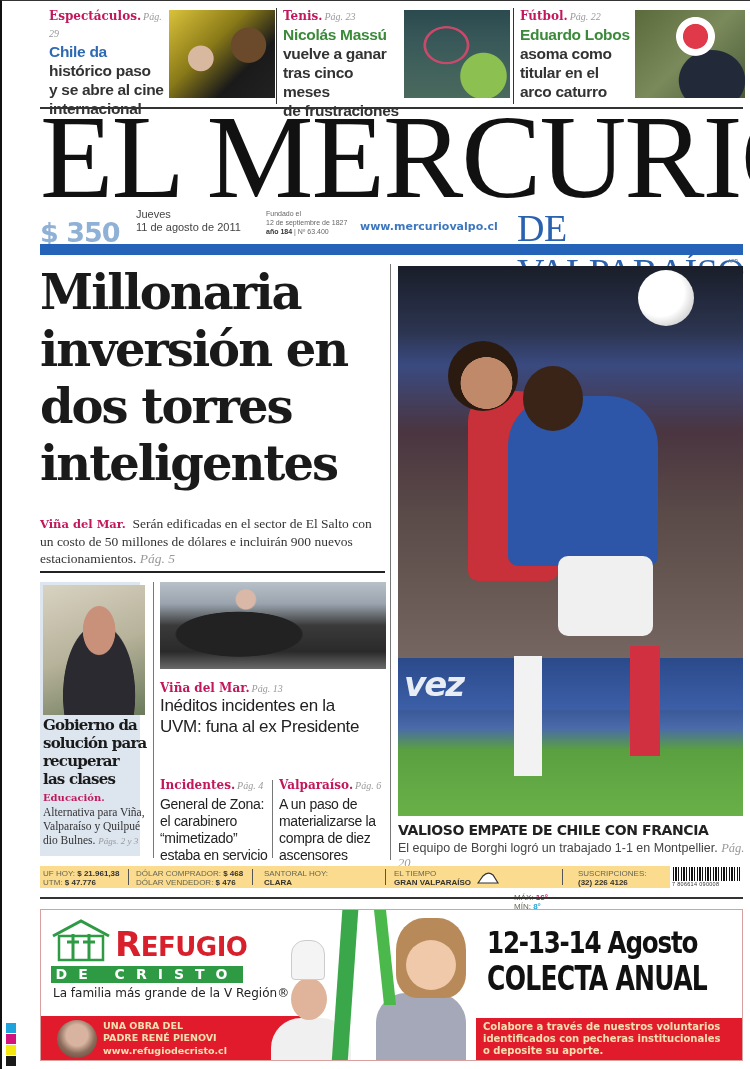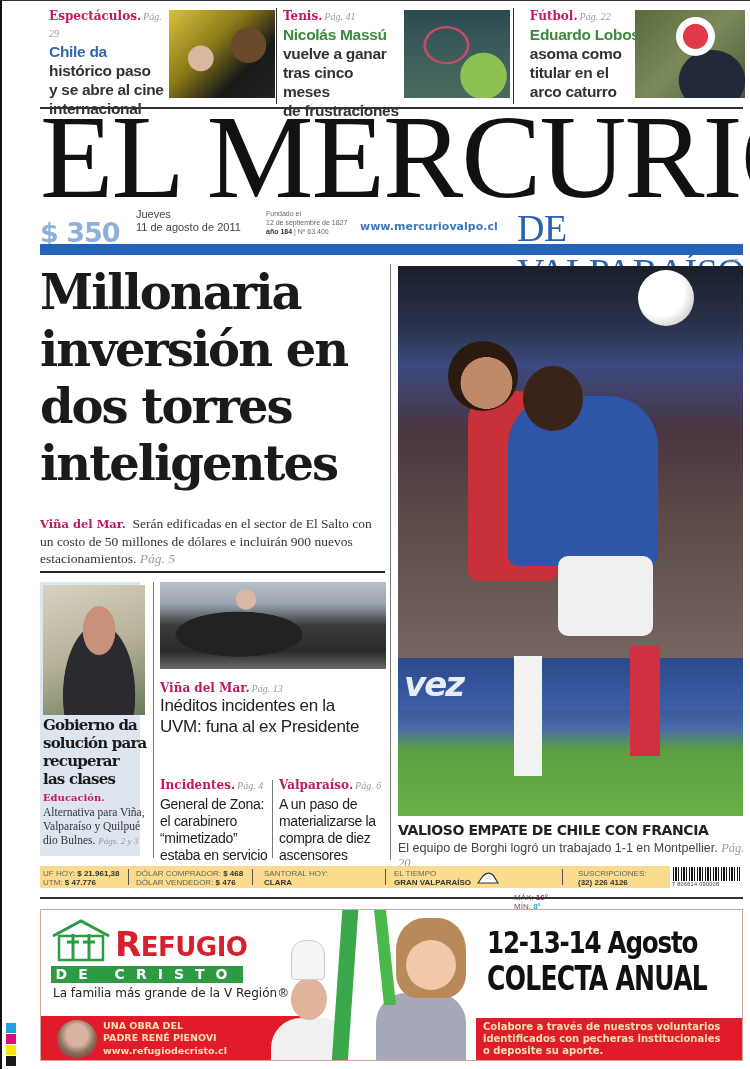--- a/index.html
+++ b/index.html
@@ -5,21 +5,21 @@
   * { box-sizing: border-box; margin: 0; padding: 0; }
   html, body { width: 750px; height: 1069px; background: #fff; overflow: hidden; }
   body { position: relative; font-family: "Liberation Sans", sans-serif; color: #222; }
   .page-frame { position: absolute; left: 0; top: 0; width: 750px; height: 1069px; border-left: 2px solid #111; border-top: 1px solid #333; }
 
   
   .teasers { position: absolute; left: 40px; top: 8px; width: 703px; height: 96px; display: flex; }
   .teaser { position: relative; height: 96px; display: flex; }
   .teaser.t1 { width: 230px; margin-left: 9px; }
   .teaser.t2 { width: 240px; border-left: 1px solid #333; padding-left: 6px; }
-  .teaser.t3 { width: 233px; border-left: 1px solid #333; padding-left: 16px; }
+  .teaser.t3 { width: 233px; border-left: 1px solid #333; padding-left: 6px; }
   .teaser .txt { width: 120px; }
   .kicker { font-family: "DejaVu Serif", serif; font-weight: bold; color: #c2185b; font-size: 12px; line-height: 16px; }
   .kicker .pg { font-family: "Liberation Serif", serif; font-style: italic; font-weight: normal; color: #999; font-size: 10px; margin-left: 2px; }
   .teaser .hl { font-family: "Liberation Sans", sans-serif; font-size: 15.5px; line-height: 19px; color: #222; letter-spacing: -0.3px; }
   .teaser .hl .lead-blue { color: #2d6ab3; font-weight: bold; }
   .teaser .hl .lead-green { color: #3a8a3a; font-weight: bold; }
   .teaser .hl-rest { font-weight: bold; color: #333; }
   .thumb { position: absolute; top: 2px; height: 88px; }
   .t1 .thumb { left: 120px; width: 106px; background: radial-gradient(circle at 75% 40%, #6b4a2c 0 18%, transparent 19%), radial-gradient(circle at 30% 55%, #d9b8a0 0 14%, transparent 15%), linear-gradient(135deg, #d9c23a 0%, #8a7a18 40%, #1a1a1a 70%, #222 100%); }
   .t2 .thumb { left: 127px; width: 106px; background: radial-gradient(ellipse at 40% 40%, transparent 0 22%, #c84a6a 23% 25%, transparent 26%), radial-gradient(circle at 75% 75%, #8cc152 0 22%, transparent 23%), linear-gradient(180deg, #2b4a4f 0%, #3a5a5a 40%, #4a6a5e 100%); }
@@ -136,21 +136,21 @@
         <div class="lead-blue">Chile da</div>
         <div class="hl-rest">histórico paso</div>
         <div class="hl-rest">y se abre al cine</div>
         <div class="hl-rest">internacional</div>
       </div>
     </div>
     <div class="thumb"></div>
   </div>
   <div class="teaser t2">
     <div class="txt">
-      <div class="kicker"><span>Tenis.</span><span class="pg">Pág. 41</span></div>
+      <div class="kicker"><span>Tenis.</span><span class="pg">Pág. 23</span></div>
       <div class="hl">
         <div class="lead-green">Nicolás Massú</div>
         <div class="hl-rest">vuelve a ganar</div>
         <div class="hl-rest">tras cinco meses</div>
         <div class="hl-rest">de frustraciones</div>
       </div>
     </div>
     <div class="thumb"></div>
   </div>
   <div class="teaser t3">

